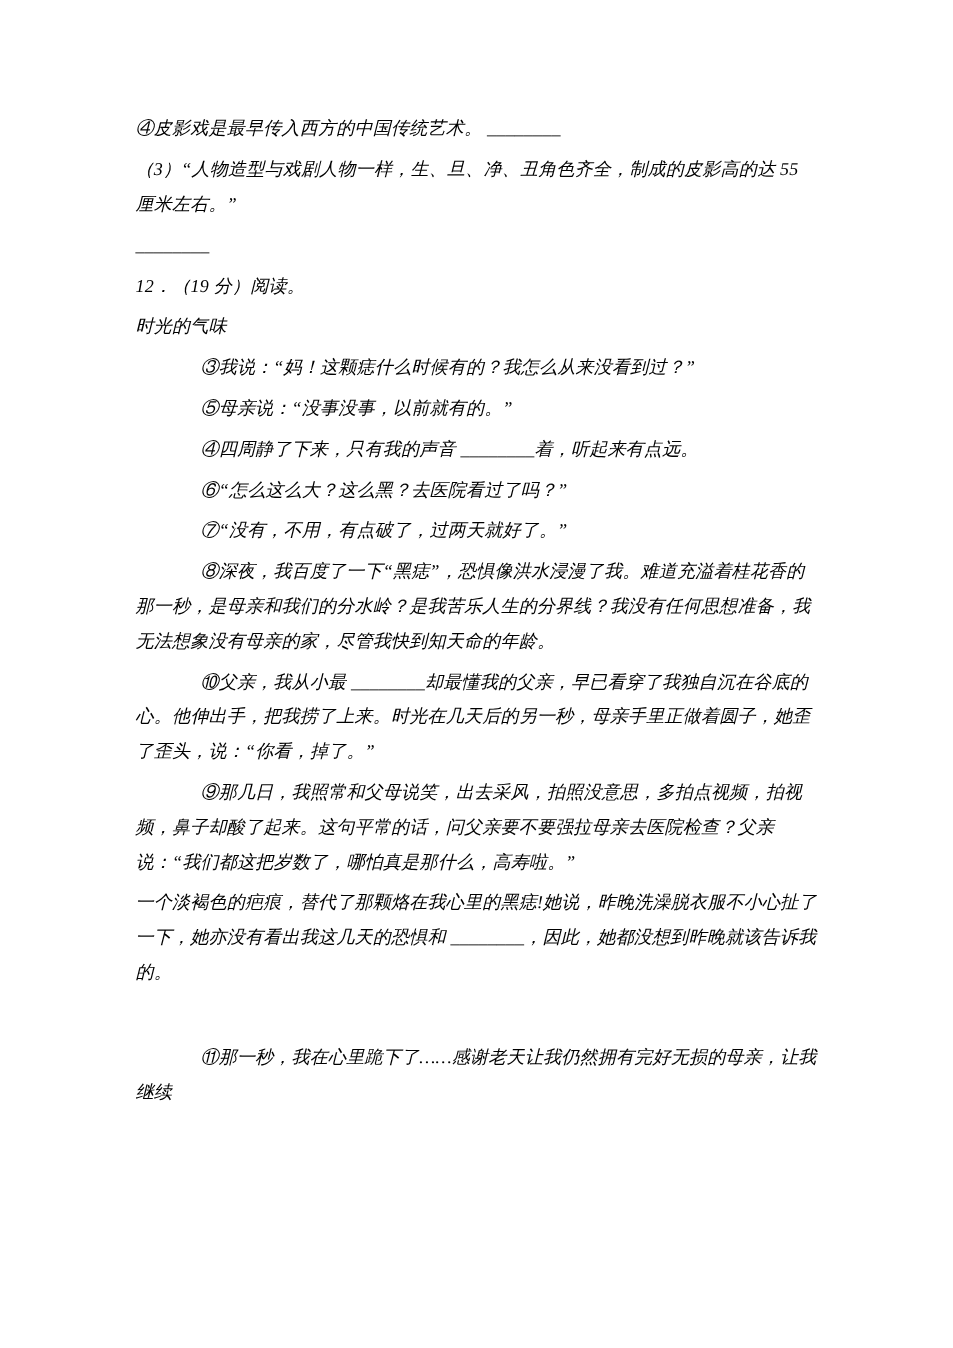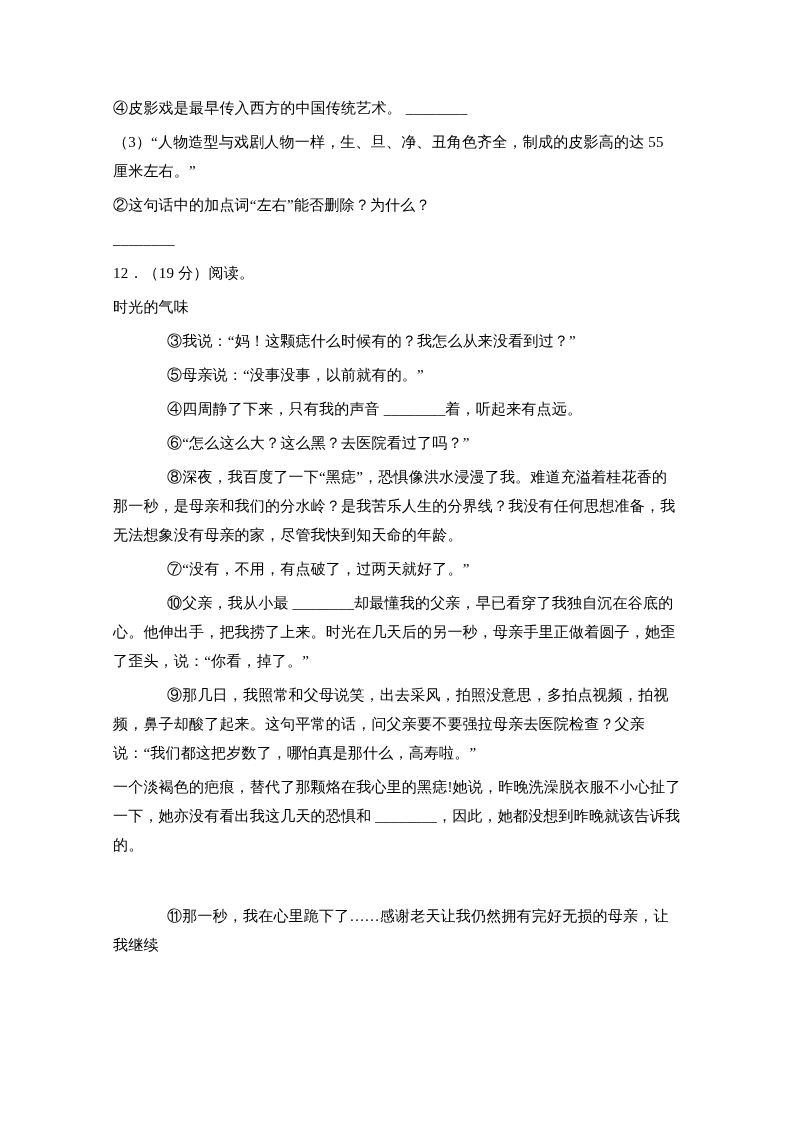--- a/index.html
+++ b/index.html
@@ -21,47 +21,47 @@
     left: 113px;
     top: 94px;
     width: 568px;
     font-size: 15px;
     line-height: 29px;
     letter-spacing: 0.2px;
   }
   .content p {
     margin: 0 0 5px 0;
     word-break: break-all;
+    font-style: italic;
   }
   .content p.indent {
     text-indent: 54px;
   }
   .content p.center {
     text-align: left;
     text-indent: 0;
   }
   .content p.gap-top {
     margin-top: 42px;
   }
 </style>
 </head>
 <body>
 
 <div class="page">
   <div class="content">
     <p>④皮影戏是最早传入西方的中国传统艺术。 ________</p>
     <p>（3）“人物造型与戏剧人物一样，生、旦、净、丑角色齐全，制成的皮影高的达 55 厘米左右。”</p>
-    <p>②这句话中的加点词“左右”能否删除？为什么？</p>
     <p>________</p>
     <p>12．（19 分）阅读。</p>
     <p class="center">时光的气味</p>
     <p class="indent">③我说：“妈！这颗痣什么时候有的？我怎么从来没看到过？”</p>
     <p class="indent">⑤母亲说：“没事没事，以前就有的。”</p>
     <p class="indent">④四周静了下来，只有我的声音 ________着，听起来有点远。</p>
     <p class="indent">⑥“怎么这么大？这么黑？去医院看过了吗？”</p>
+    <p class="indent">⑦“没有，不用，有点破了，过两天就好了。”</p>
     <p class="indent">⑧深夜，我百度了一下“黑痣”，恐惧像洪水浸漫了我。难道充溢着桂花香的那一秒，是母亲和我们的分水岭？是我苦乐人生的分界线？我没有任何思想准备，我无法想象没有母亲的家，尽管我快到知天命的年龄。</p>
-    <p class="indent">⑦“没有，不用，有点破了，过两天就好了。”</p>
     <p class="indent">⑩父亲，我从小最 ________却最懂我的父亲，早已看穿了我独自沉在谷底的心。他伸出手，把我捞了上来。时光在几天后的另一秒，母亲手里正做着圆子，她歪了歪头，说：“你看，掉了。”</p>
     <p class="indent">⑨那几日，我照常和父母说笑，出去采风，拍照没意思，多拍点视频，拍视频，鼻子却酸了起来。这句平常的话，问父亲要不要强拉母亲去医院检查？父亲说：“我们都这把岁数了，哪怕真是那什么，高寿啦。”</p>
     <p>一个淡褐色的疤痕，替代了那颗烙在我心里的黑痣!她说，昨晚洗澡脱衣服不小心扯了一下，她亦没有看出我这几天的恐惧和 ________，因此，她都没想到昨晚就该告诉我的。</p>
     <p class="indent gap-top">⑪那一秒，我在心里跪下了……感谢老天让我仍然拥有完好无损的母亲，让我继续</p>
   </div>
 </div>
 
 </body></html>

